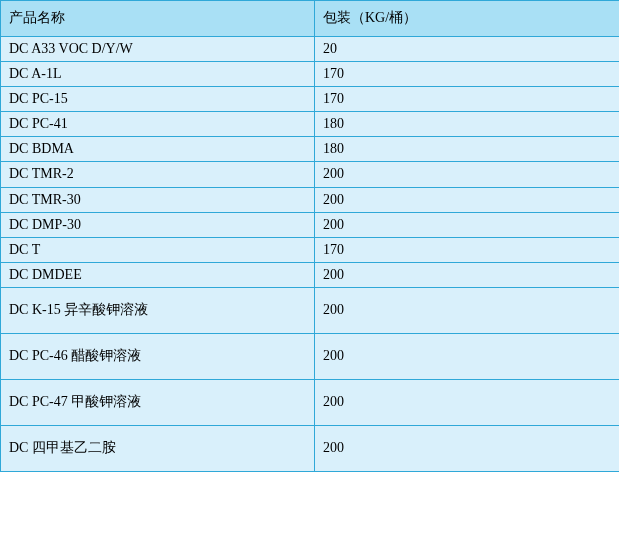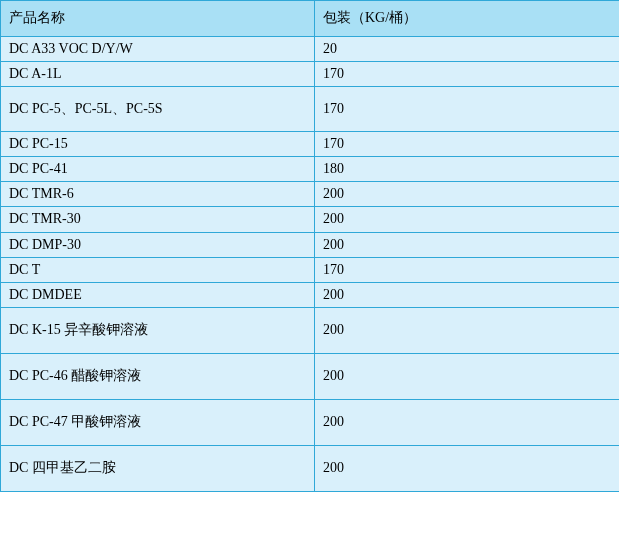--- a/index.html
+++ b/index.html
@@ -73,34 +73,34 @@
     </thead>
     <tbody id="table-body">
         <tr>
           <td>DC A33 VOC D/Y/W</td>
           <td>20</td>
         </tr>
         <tr>
           <td>DC A-1L</td>
           <td>170</td>
         </tr>
-        <tr class="tall">
-          <td>DC PC-5、PC-5L、PC-5S</td>
-          <td>170</td>
-        </tr>
         <tr>
           <td>DC PC-15</td>
           <td>170</td>
         </tr>
         <tr>
           <td>DC PC-41</td>
           <td>180</td>
         </tr>
         <tr>
-          <td>DC TMR-6</td>
+          <td>DC BDMA</td>
+          <td>180</td>
+        </tr>
+        <tr>
+          <td>DC TMR-2</td>
           <td>200</td>
         </tr>
         <tr>
           <td>DC TMR-30</td>
           <td>200</td>
         </tr>
         <tr>
           <td>DC DMP-30</td>
           <td>200</td>
         </tr>

